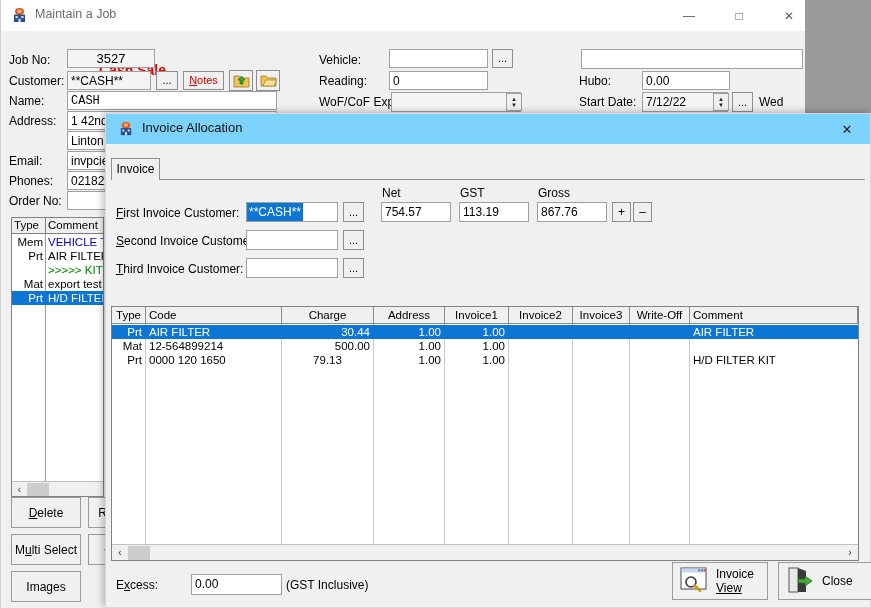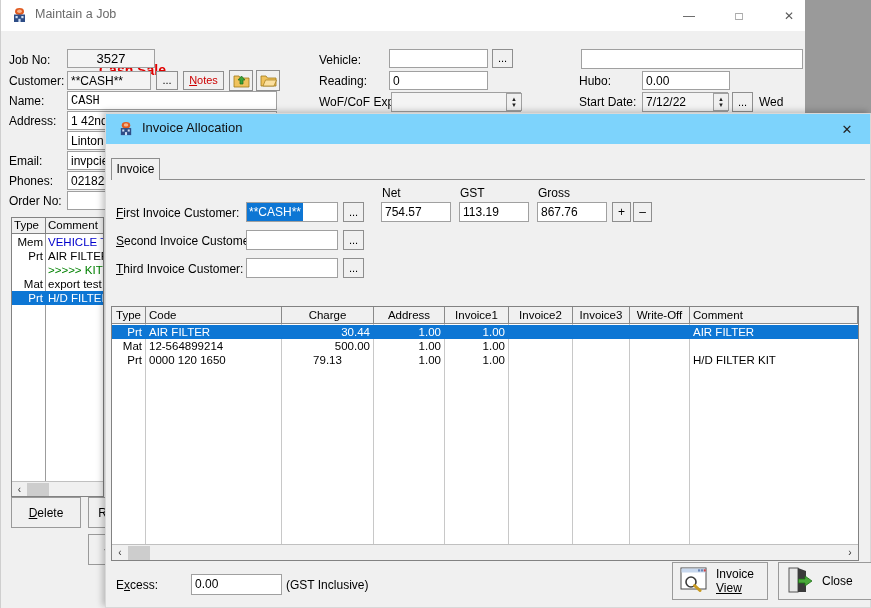--- a/index.html
+++ b/index.html
@@ -316,22 +316,28 @@
           <div class="thumb"></div>
         </div>
       </div>
 
       <div class="btn-std" style="left:10px; top:466px; width:70px; height:31px;">
         <span><span class="ul">D</span>elete</span>
       </div>
       <div class="btn-std" style="left:87px; top:466px; width:70px; height:31px;">
         <span style="margin-right:34px;">Re</span>
       </div>
+      <div class="btn-std" style="left:10px; top:503px; width:70px; height:31px;">
+        <span>M<span class="ul">u</span>lti Select</span>
+      </div>
       <div class="btn-std" style="left:87px; top:503px; width:70px; height:31px;">
         <span style="margin-right:36px;">ᐧ</span>
+      </div>
+      <div class="btn-std" style="left:10px; top:540px; width:70px; height:31px;">
+        <span>Images</span>
       </div>
     </div>
   </div>
 
   <div id="dialog">
 
     <div id="dlg-titlebar">
       <span class="t-icon">
         <svg class="icon-svg" width="16" height="16" viewBox="0 0 17 17">
           <ellipse cx="8.5" cy="4.5" rx="4.5" ry="3.4" fill="#e05a20"></ellipse>

